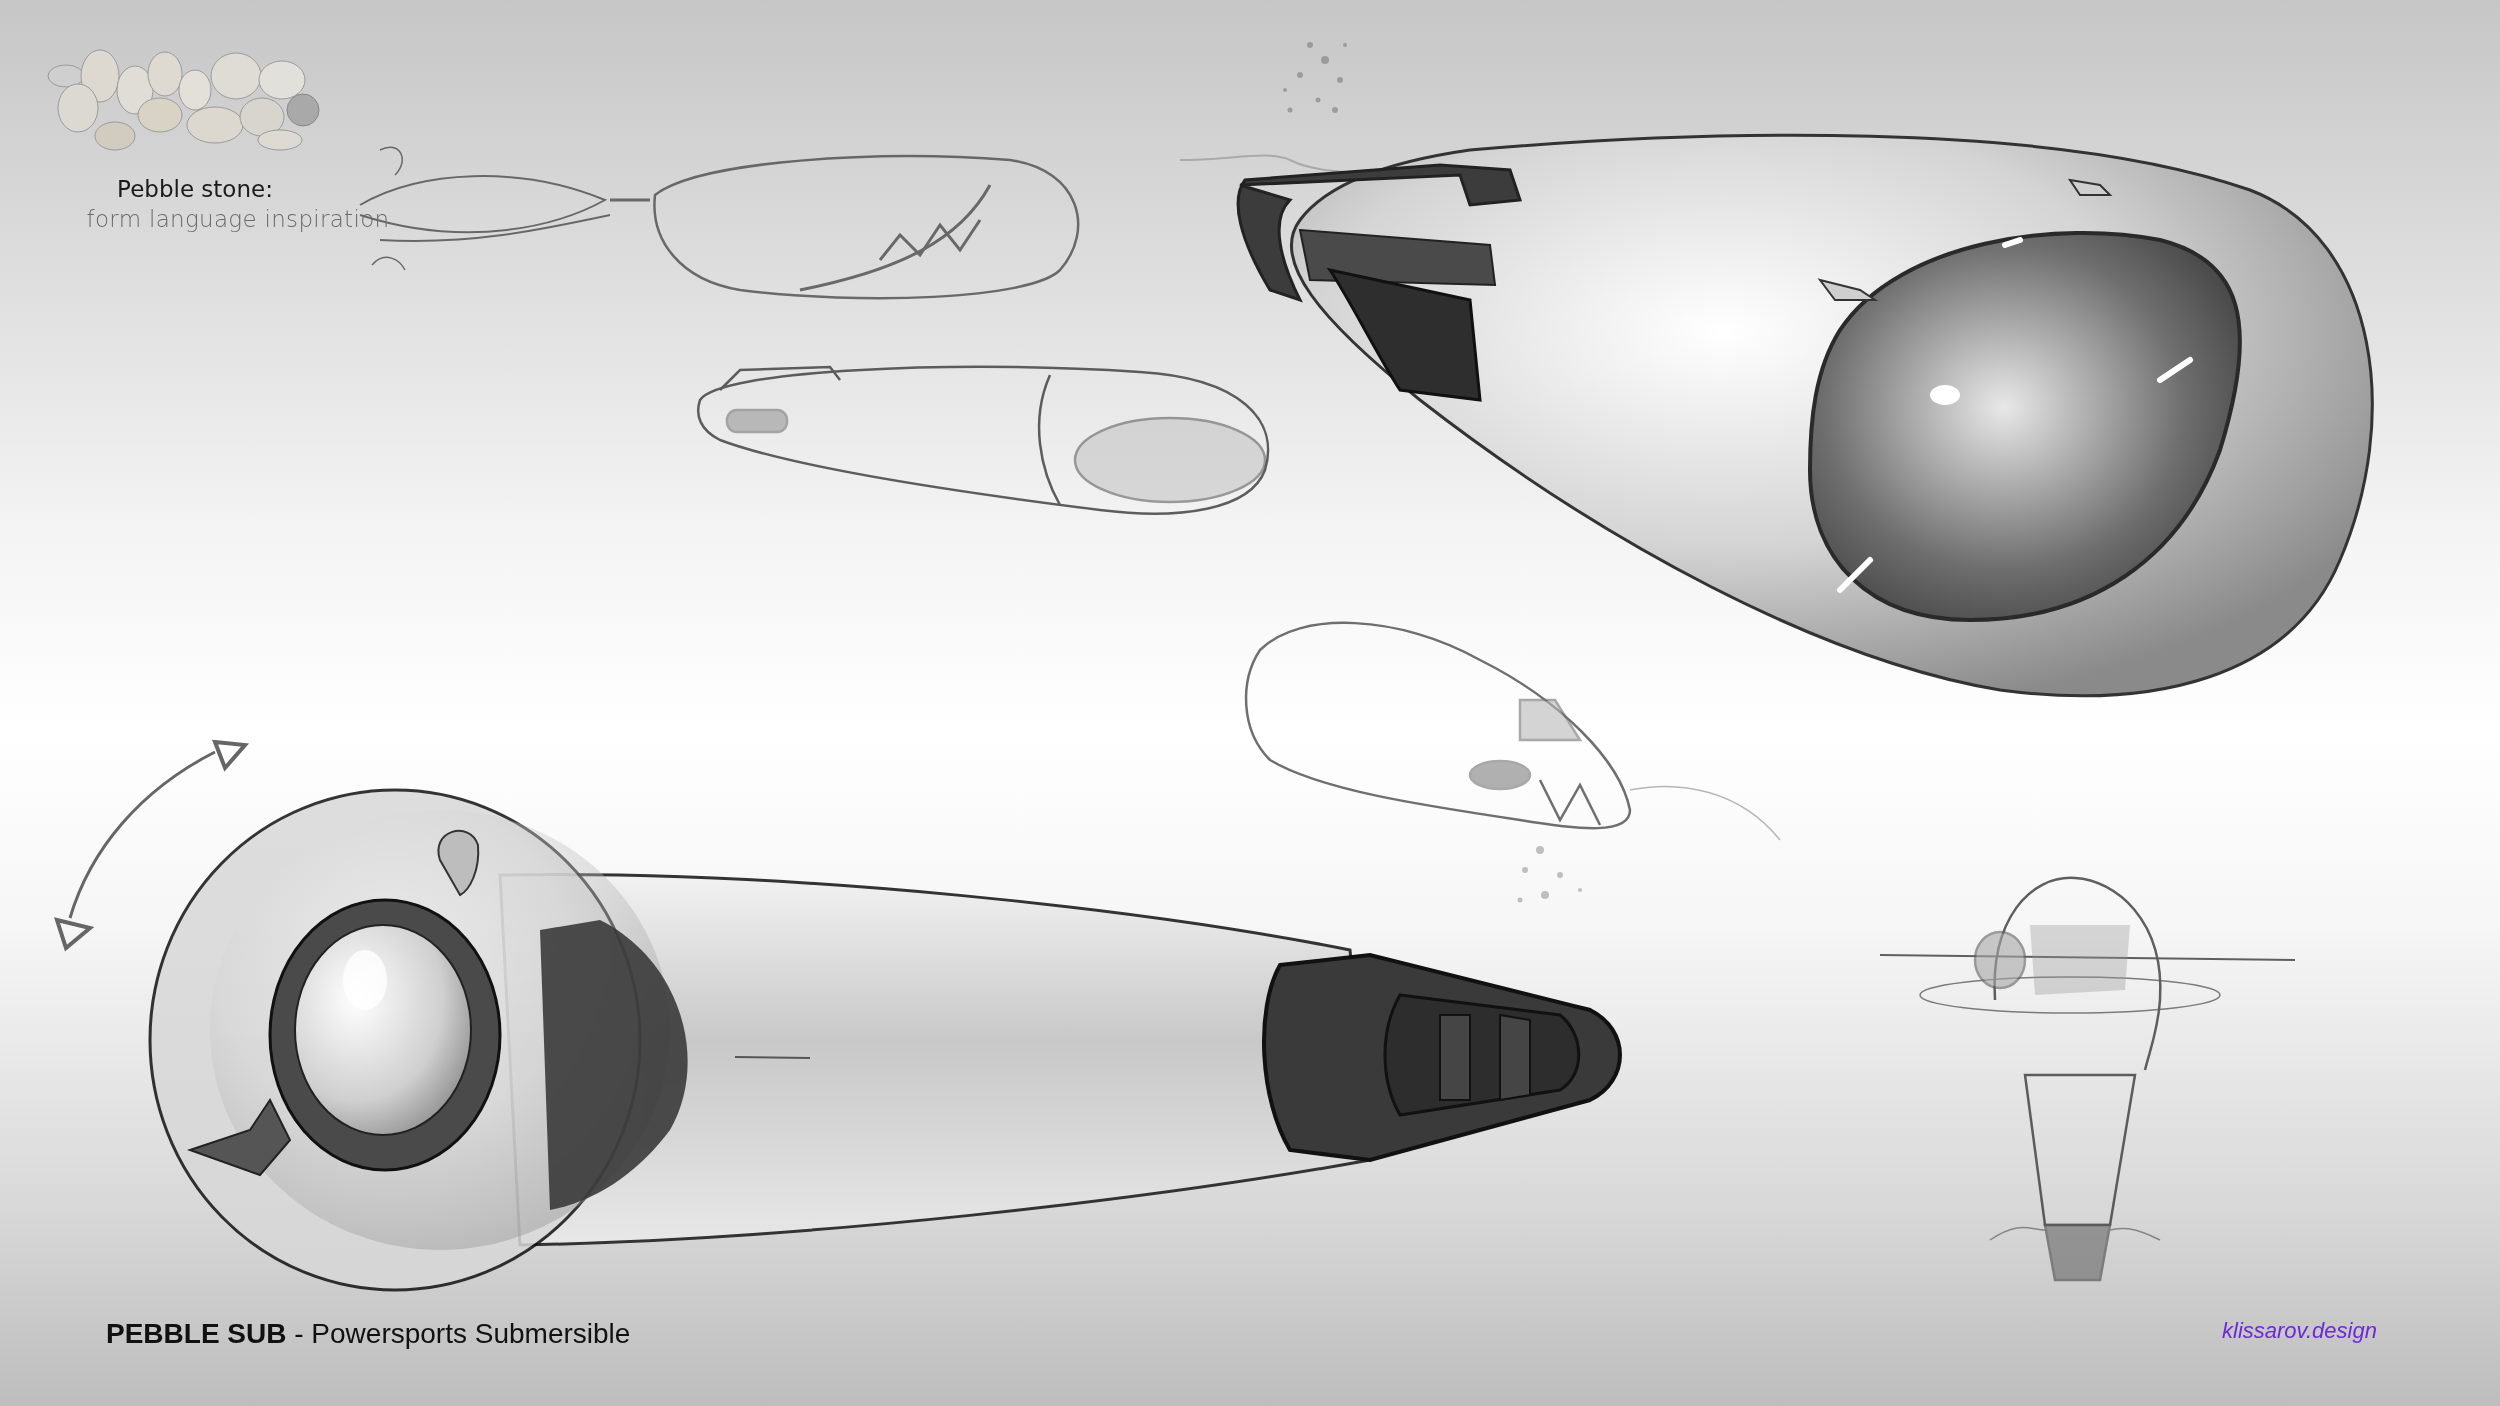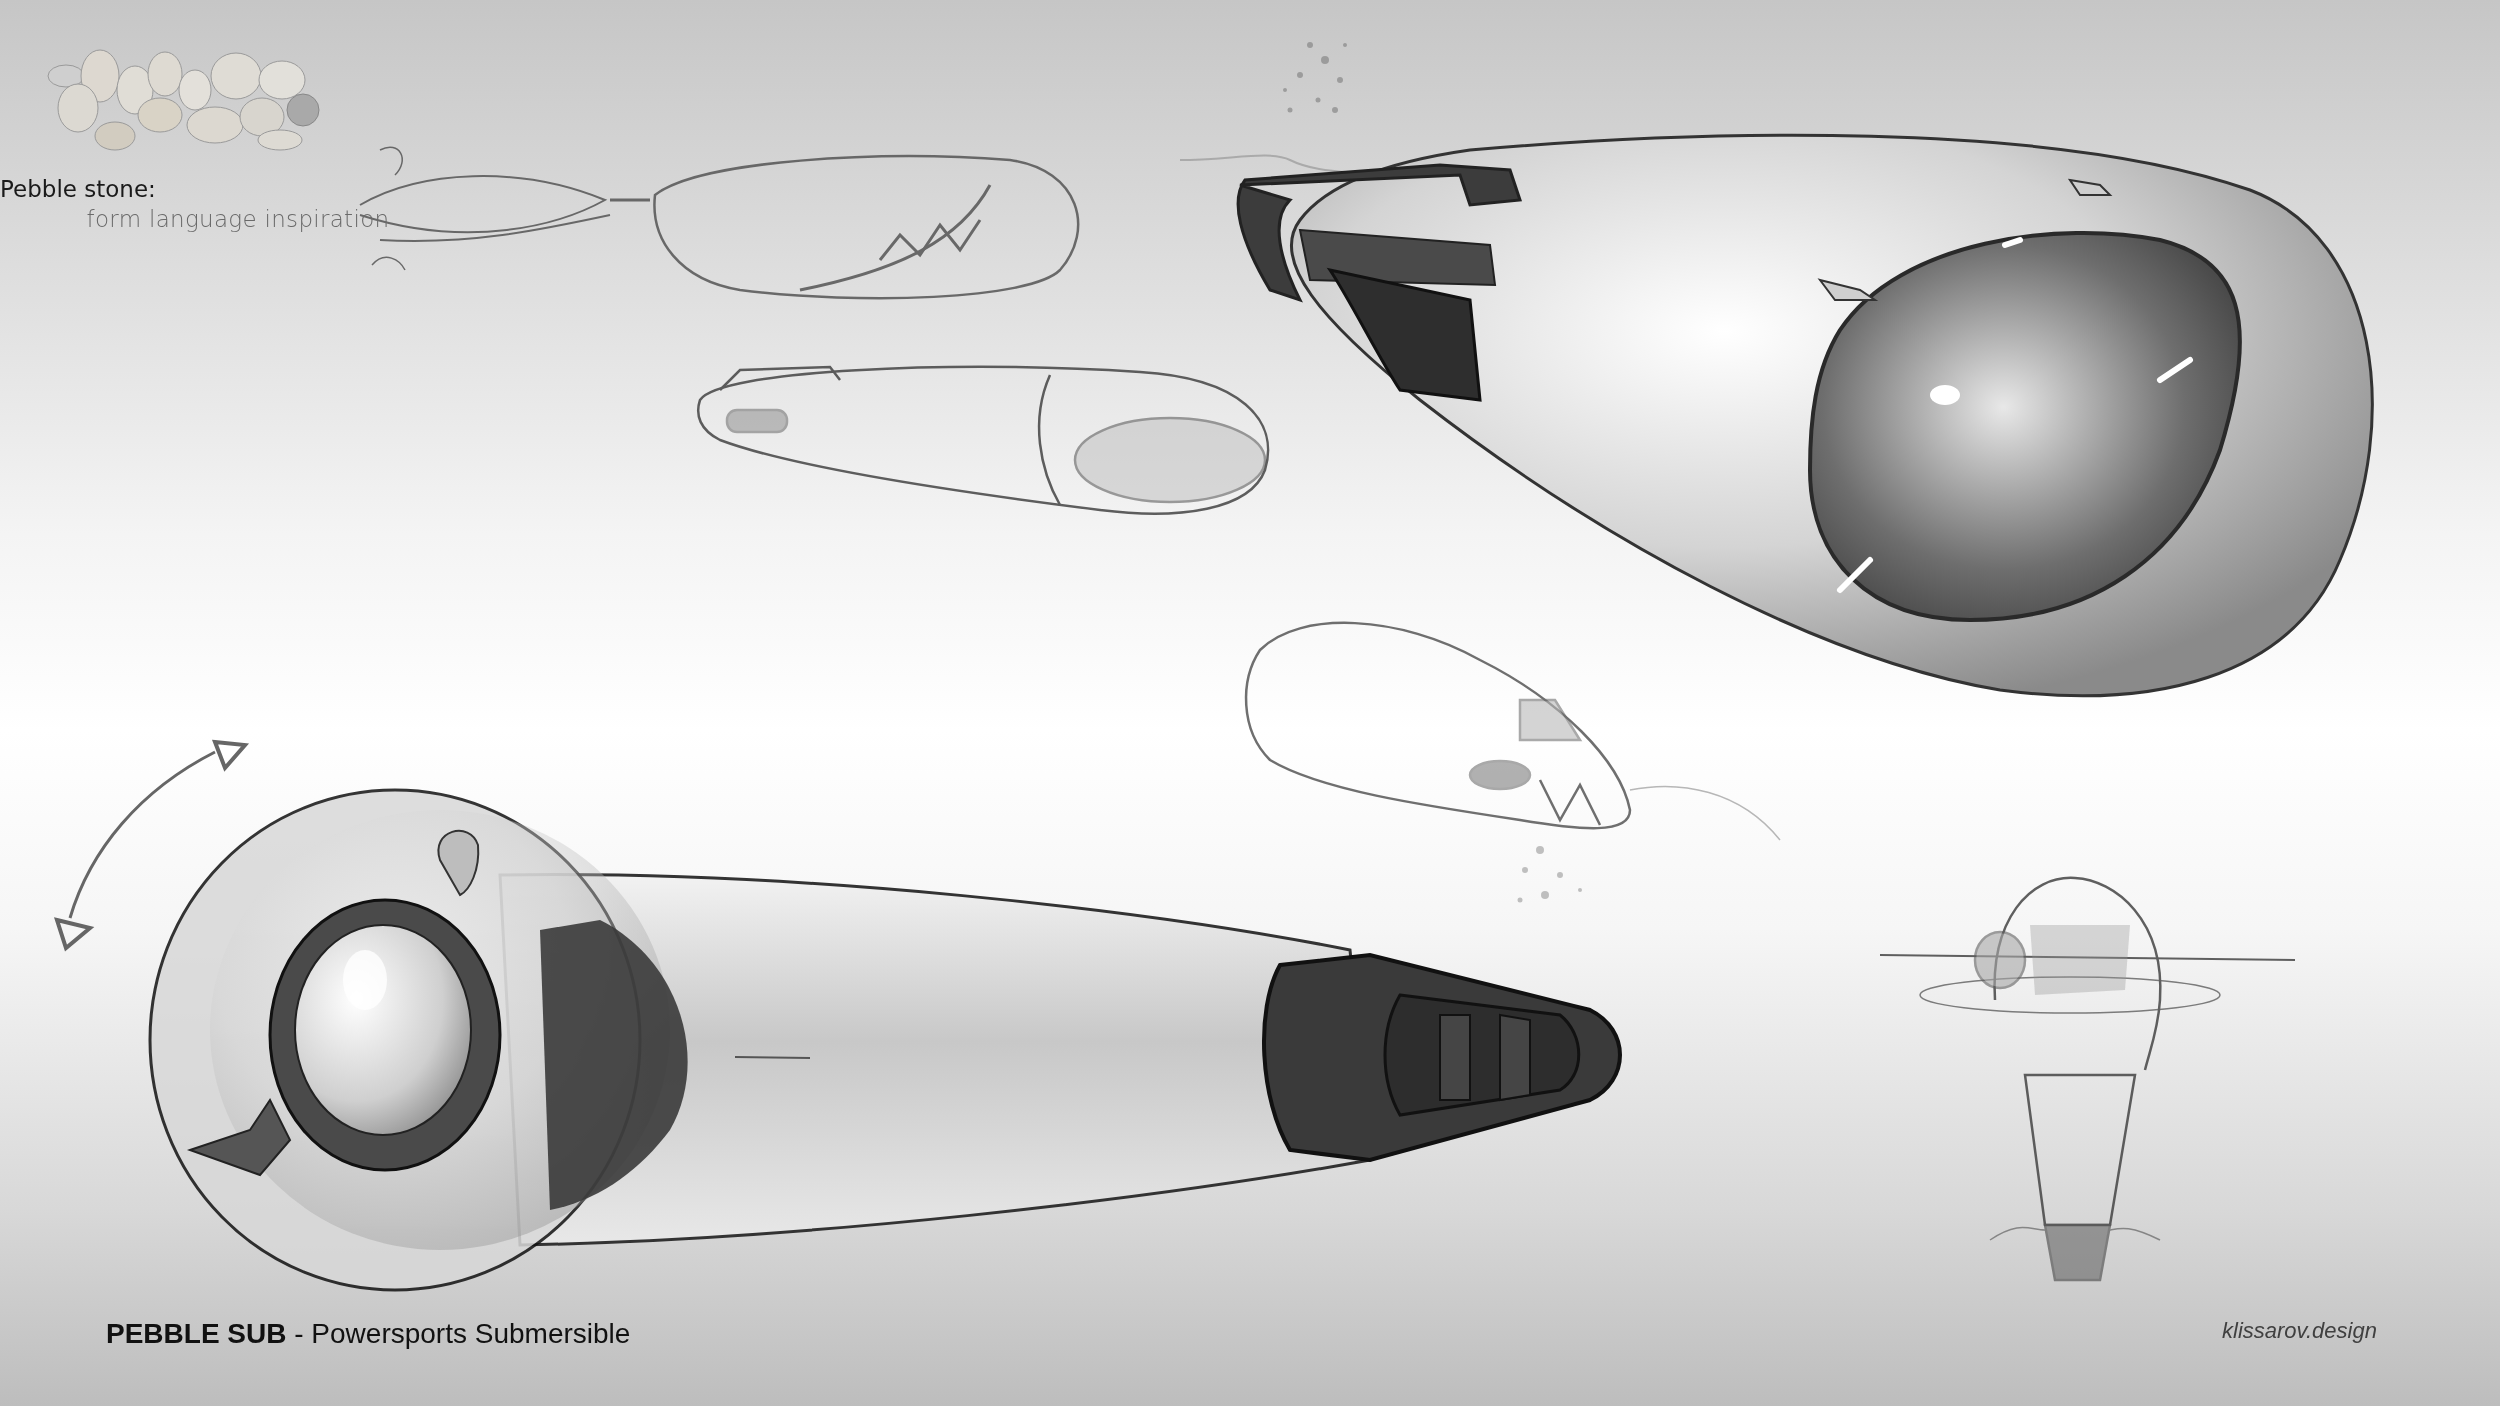--- a/index.html
+++ b/index.html
@@ -2,25 +2,25 @@
 <html><head>
 <meta charset="utf-8">
 <style>
   html, body { margin:0; padding:0; }
   body {
     width:2500px; height:1406px; overflow:hidden; position:relative;
     background: linear-gradient(180deg, #c6c6c6 0%, #dcdcdc 18%, #f4f4f4 38%, #ffffff 52%, #f6f6f6 66%, #d8d8d8 86%, #bdbdbd 100%);
     font-family: "DejaVu Sans", sans-serif;
   }
   .abs { position:absolute; }
-  .insp-title { left:0; top:176px; width:390px; font-size:23px; color:#1a1a1a; font-family:"DejaVu Sans", sans-serif; }
+  .insp-title { left:0; top:176px; width:390px; text-align:center; font-size:23px; color:#1a1a1a; font-family:"DejaVu Sans", sans-serif; }
   .insp-sub { left:0; top:206px; width:390px; text-align:center; font-size:23px; color:#6a6a6a; font-family:"DejaVu Sans", sans-serif; font-weight:300; letter-spacing:0.3px;padding-left:43px; }
   .caption { left:106px; top:1318px; font-size:28px; color:#111; font-family:"Liberation Sans", sans-serif; }
   .caption .strong { font-weight:bold; }
-  .signature { left:2222px; top:1318px; font-size:22px; color:#404040; font-style:italic; font-family:"Liberation Sans", sans-serif; }
+  .signature { left:2222px; top:1318px; font-size:22px; color:#6d28d9; font-style:italic; font-family:"Liberation Sans", sans-serif; }
   svg.canvas { position:absolute; left:0; top:0; width:2500px; height:1406px; }
 </style>
 </head>
 <body>
 
 <svg class="canvas" viewBox="0 0 2500 1406">
   <defs>
     <radialGradient id="shellG" cx="40%" cy="35%" r="70%">
       <stop offset="0%" stop-color="#ffffff"></stop>
       <stop offset="55%" stop-color="#d4d4d4"></stop>

